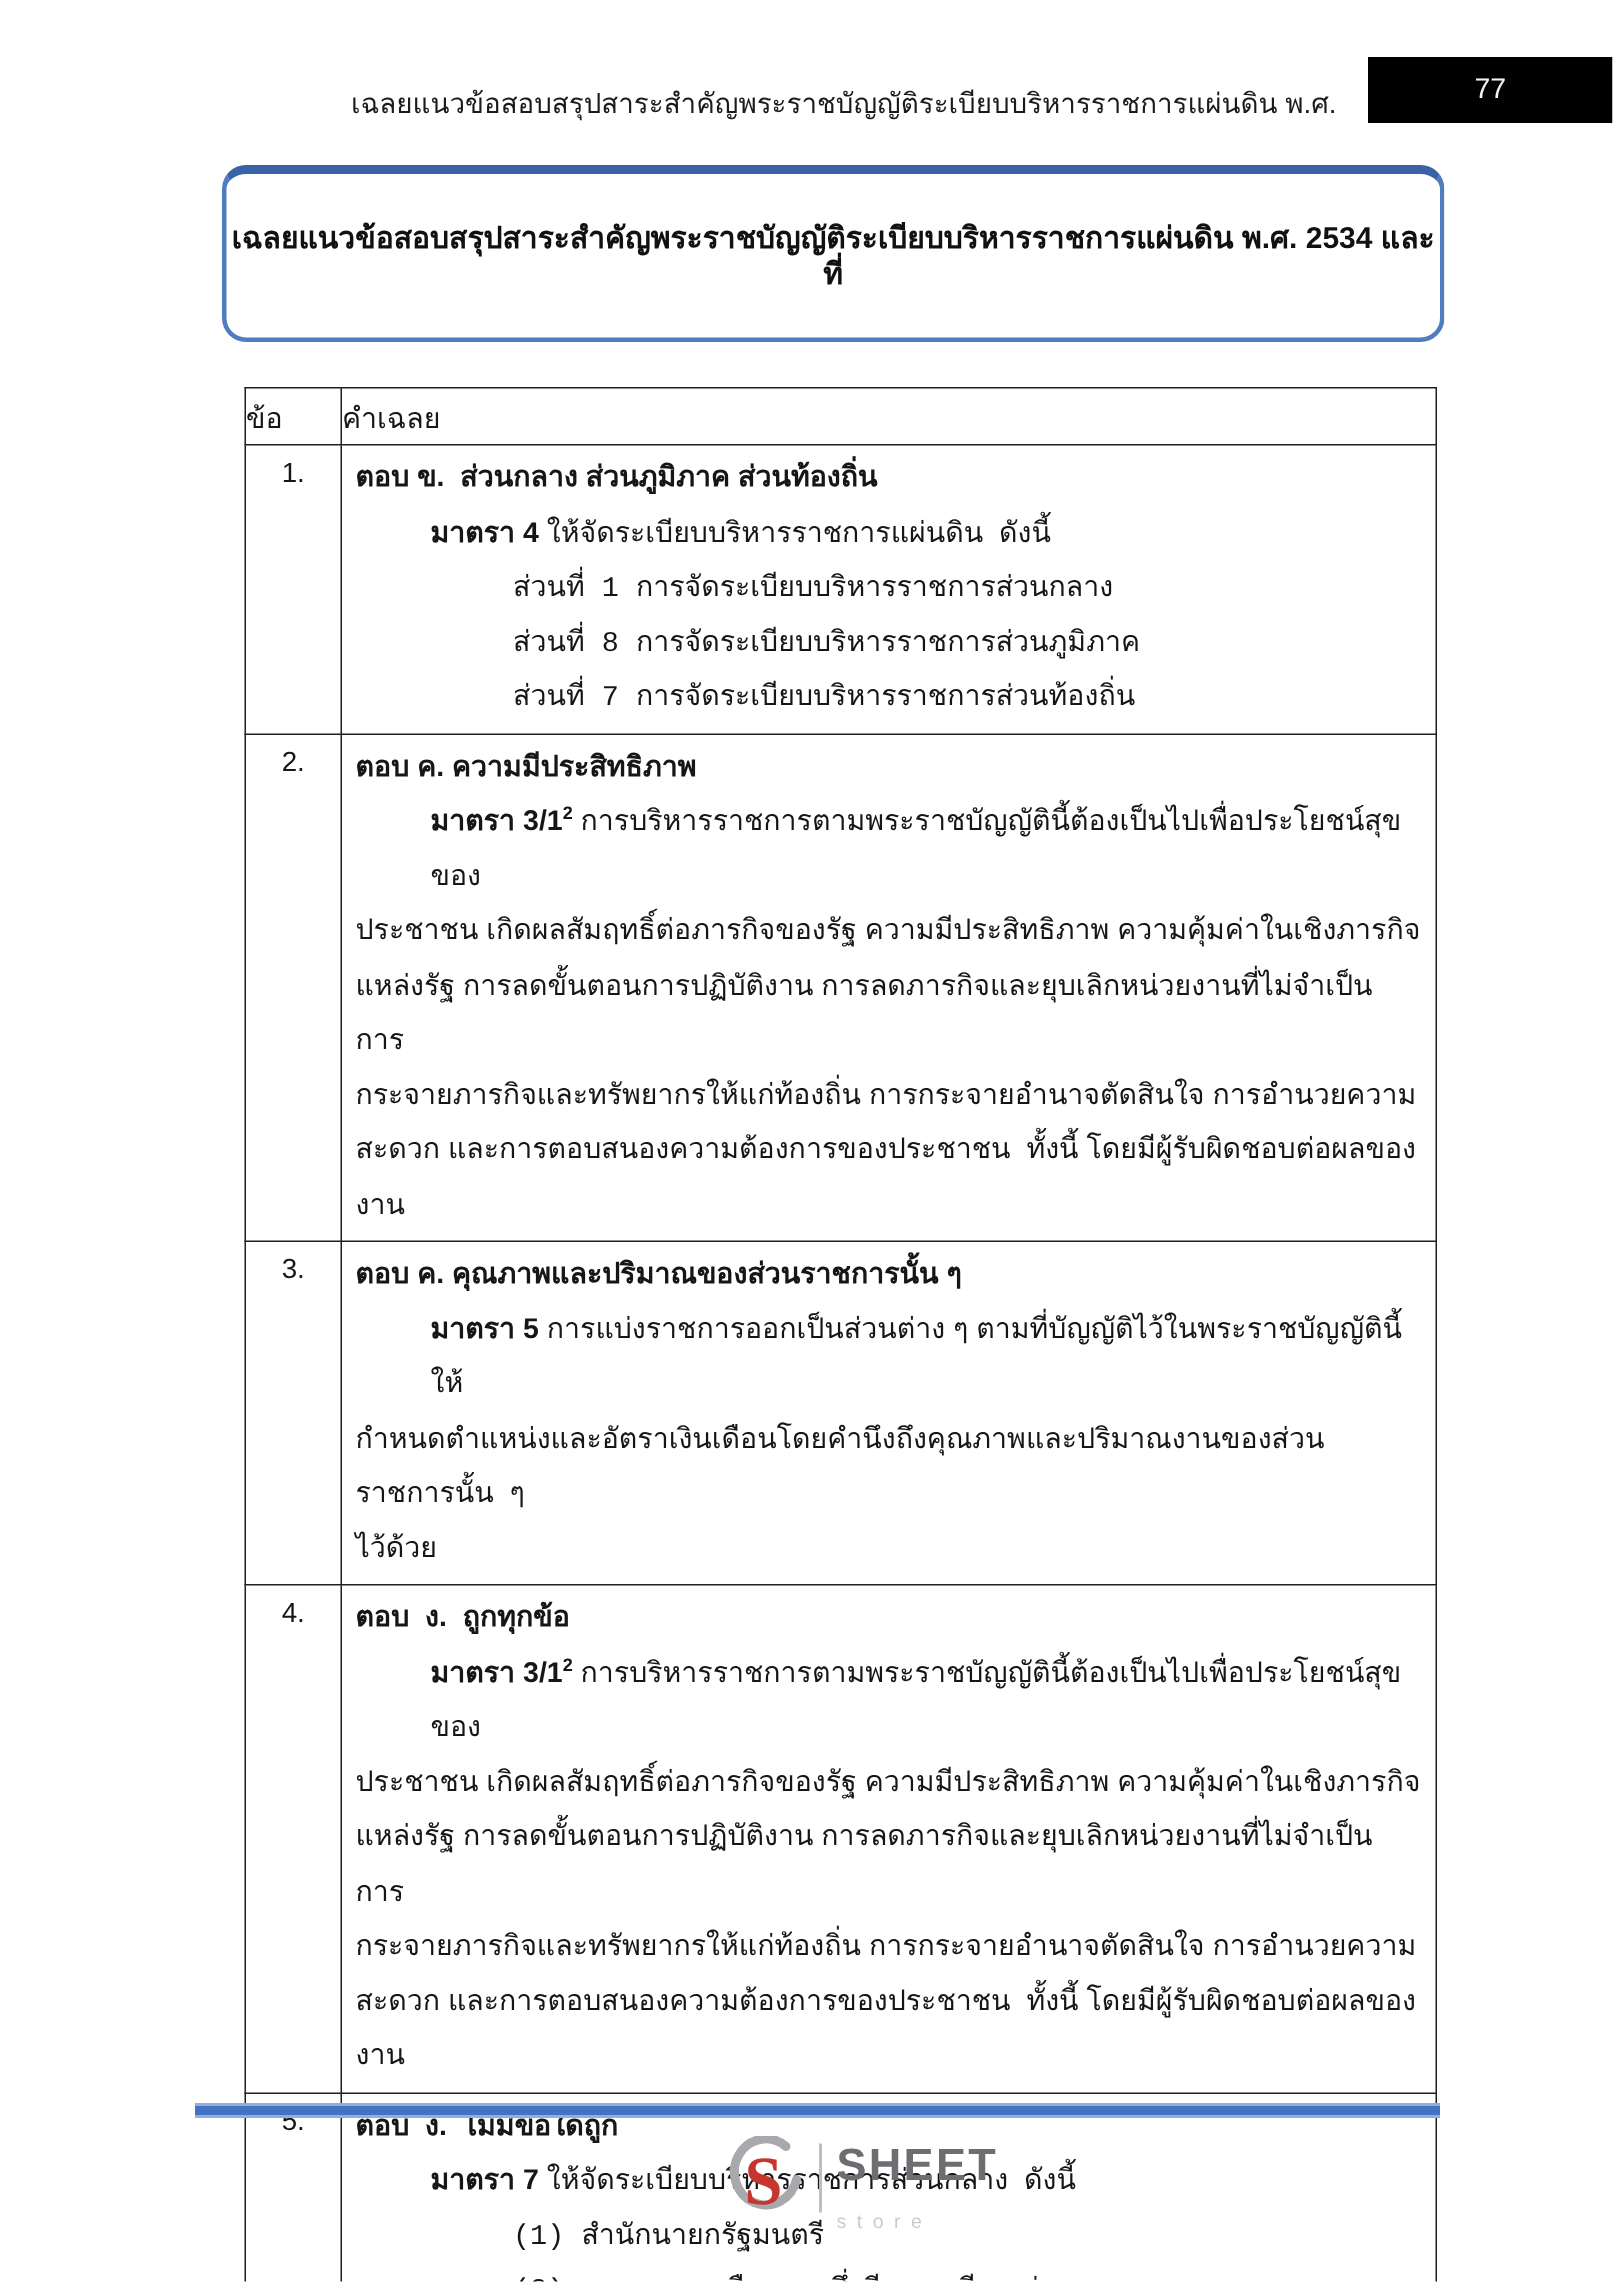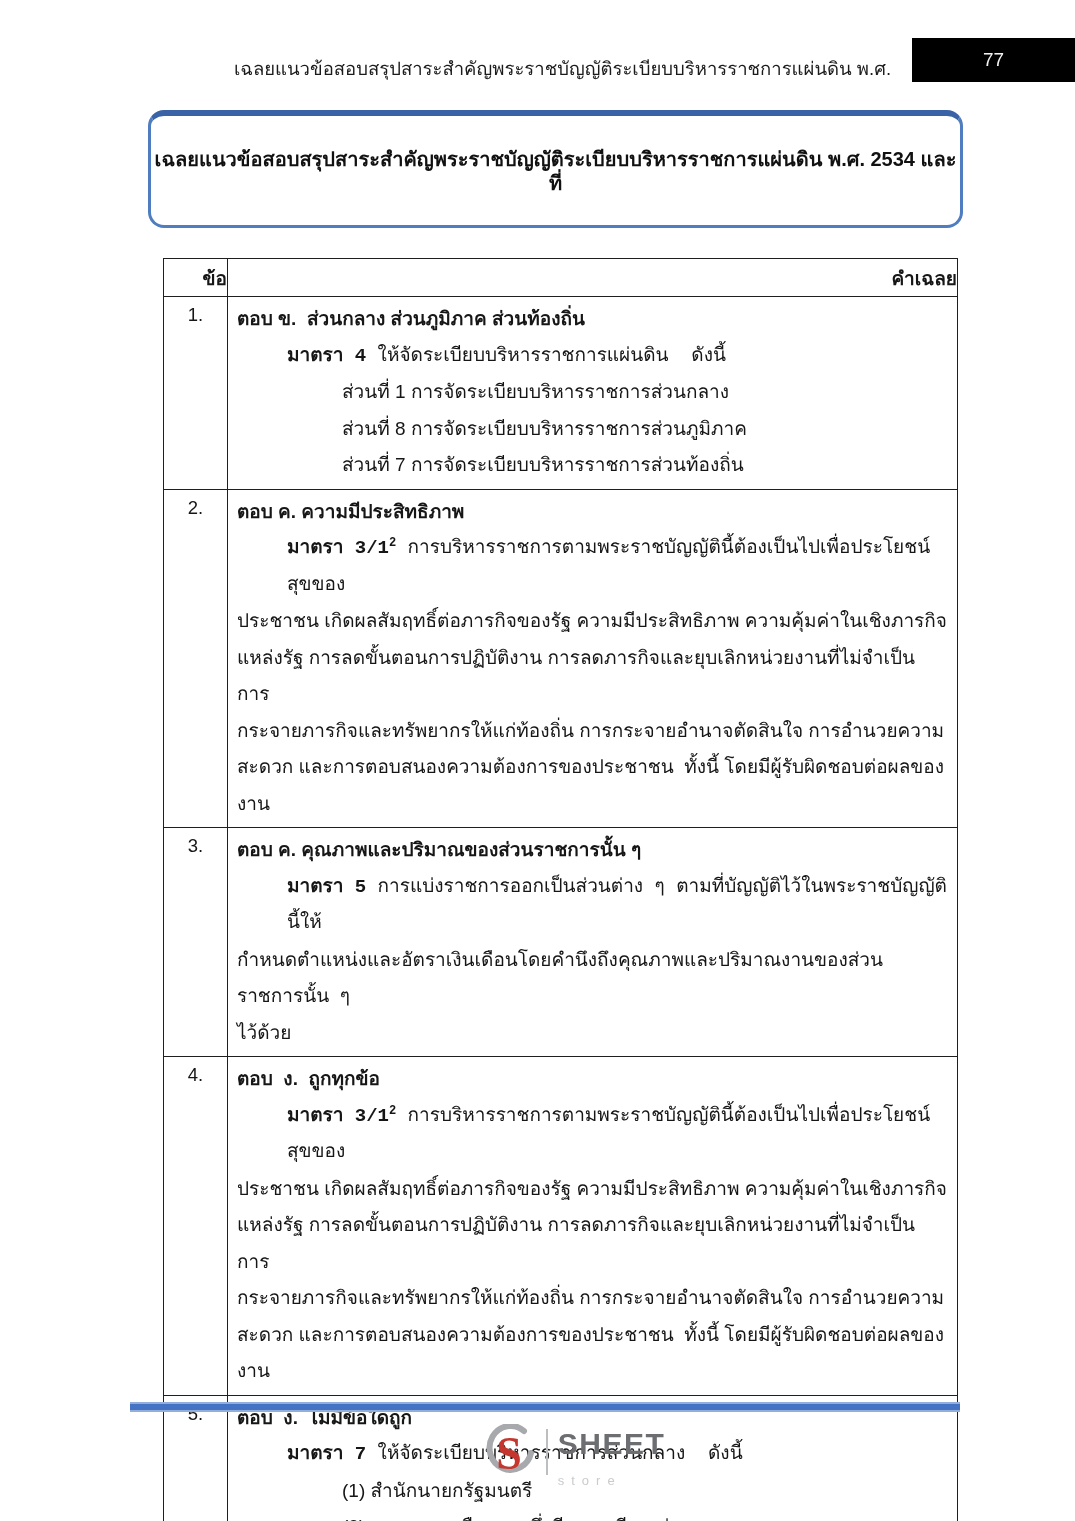--- a/index.html
+++ b/index.html
@@ -29,28 +29,28 @@
     gap:12px;font-weight:bold;font-size:20px;color:#111;text-align:center;
   }
   .title-box .title-line{line-height:24px;}
 
   
   .answer-table{
     position:absolute;top:258px;left:163px;width:795px;
     border-collapse:collapse;font-size:19px;table-layout:fixed;
   }
   .answer-table th,.answer-table td{border:1.6px solid #1f1f1f;}
-  .answer-table th{font-weight:bold;height:37px;text-align:right;padding:0;}
+  .answer-table th{font-weight:normal;height:37px;text-align:left;padding:0;}
   .col-num{width:63px;}
   td.col-num{text-align:center;vertical-align:top;padding-top:7px;font-size:18.5px;}
   .ans-cell{padding:4px 10px 5px 9px;vertical-align:top;}
   .line{line-height:36.5px;white-space:pre-wrap;}
   .indent-0{padding-left:0;}
-  .indent-1{padding-left:50px;font-family:Liberation Mono, monospace;}
-  .indent-2{padding-left:105px;}
+  .indent-1{padding-left:50px;}
+  .indent-2{padding-left:105px;font-family:Liberation Mono, monospace;}
   .bold{font-weight:bold;}
   .line sup{font-size:12px;line-height:0;font-weight:bold;vertical-align:super;}
 
   
   .footer-bar{
     position:absolute;top:1402px;left:130px;width:830px;height:10px;box-sizing:border-box;
     background:#4472C4;border-top:2px solid #93aedb;border-bottom:2px solid #93aedb;
   }
   .footer-logo{
     position:absolute;top:1424px;left:0;width:100%;box-sizing:border-box;padding-left:72px;

